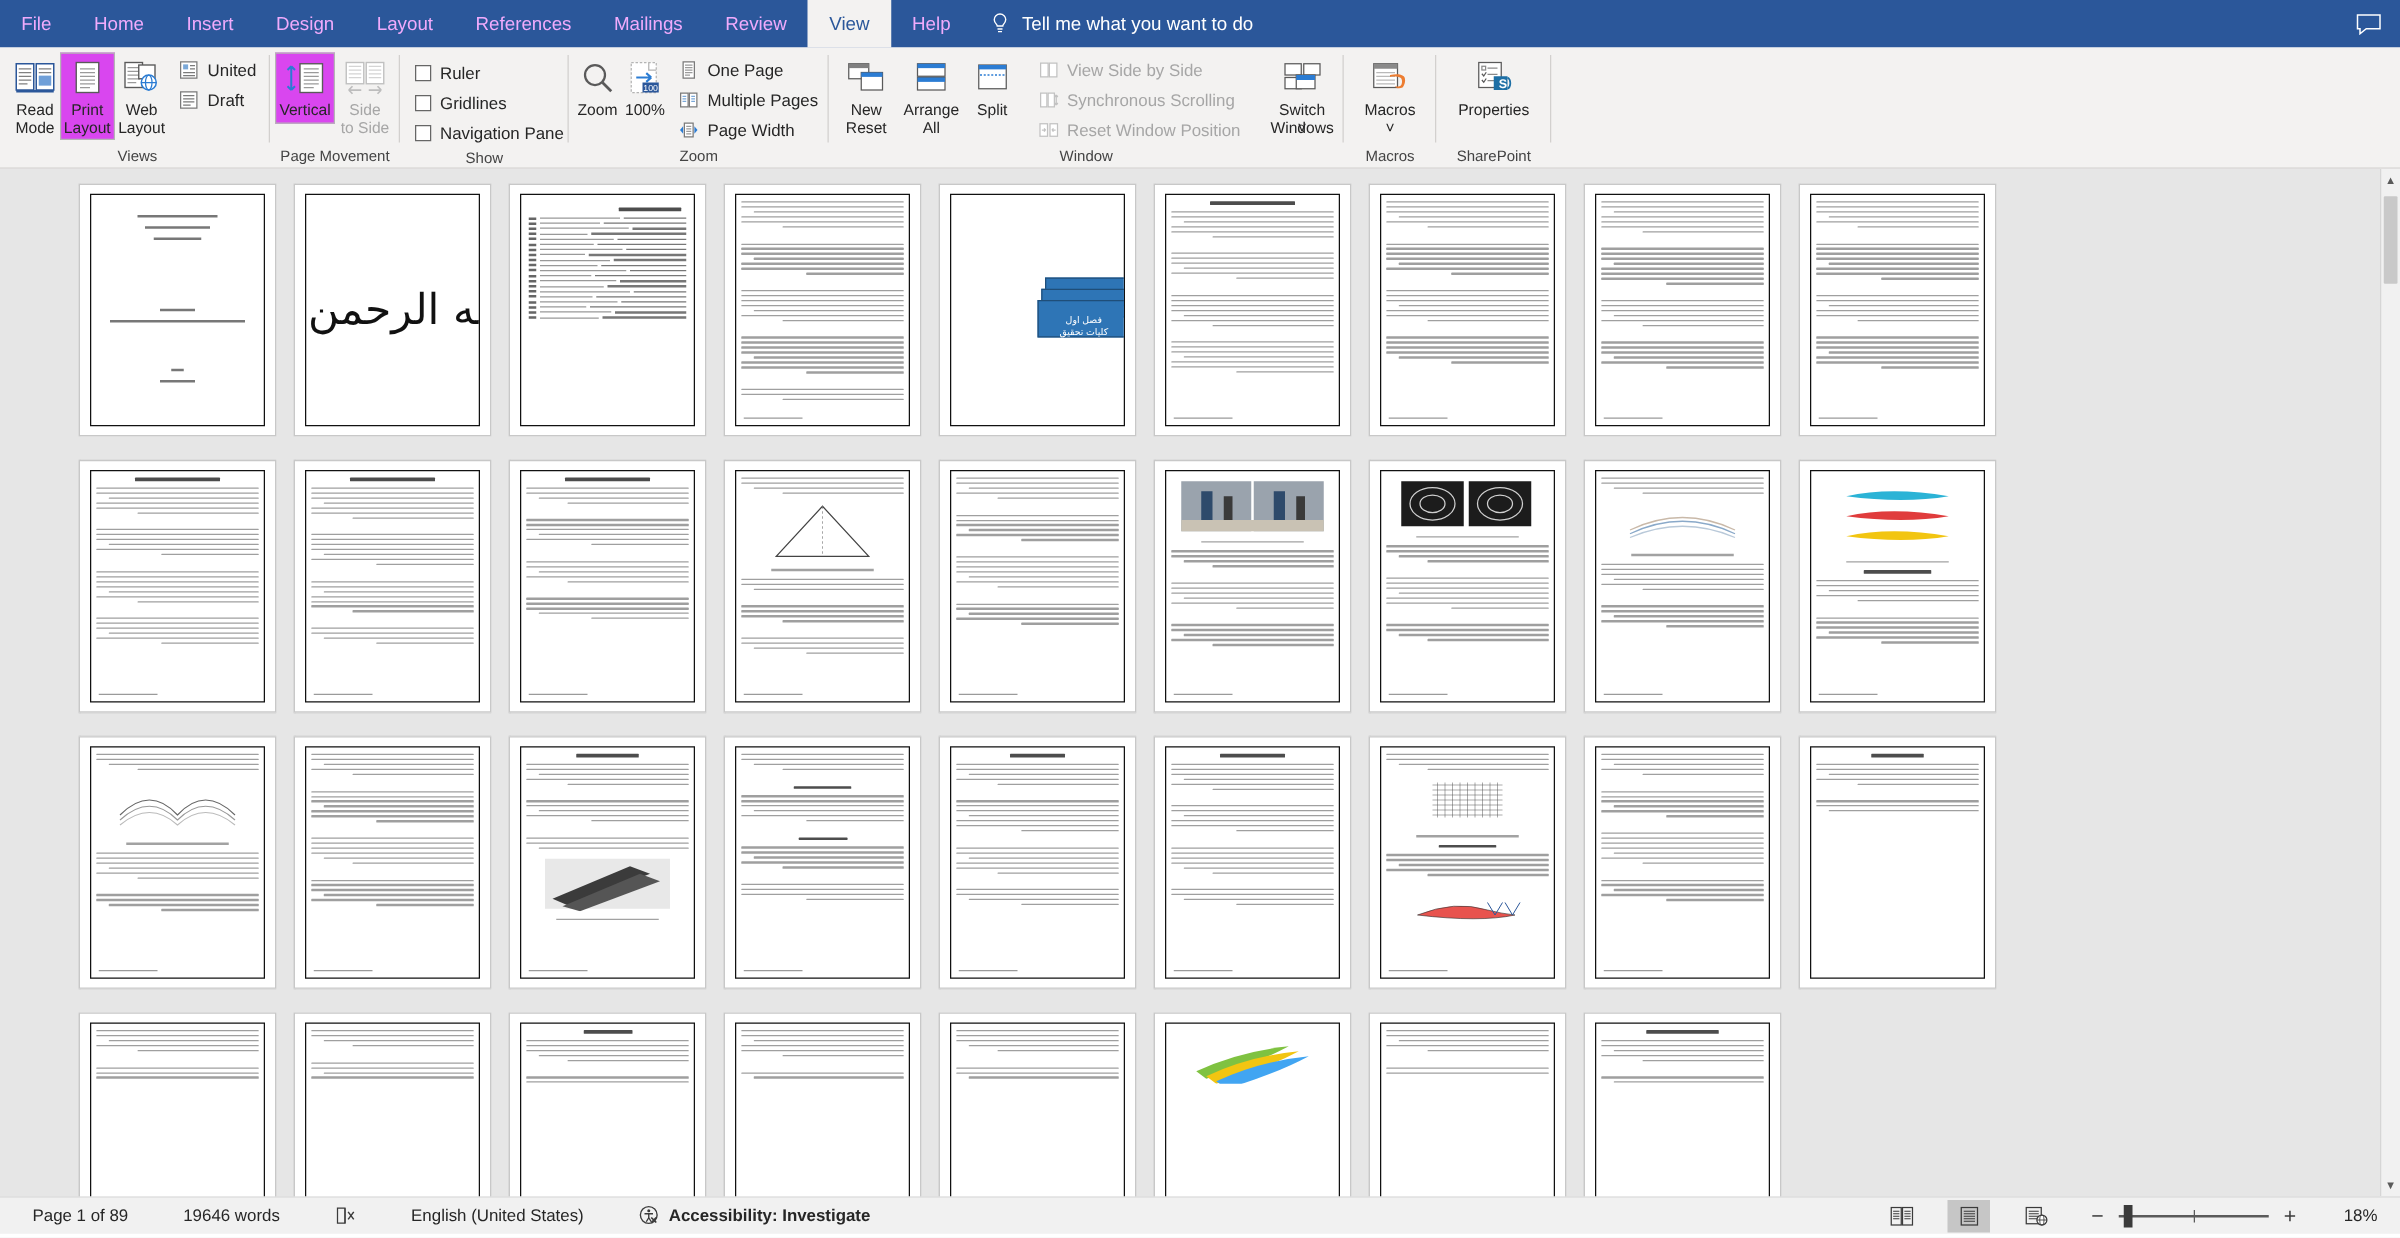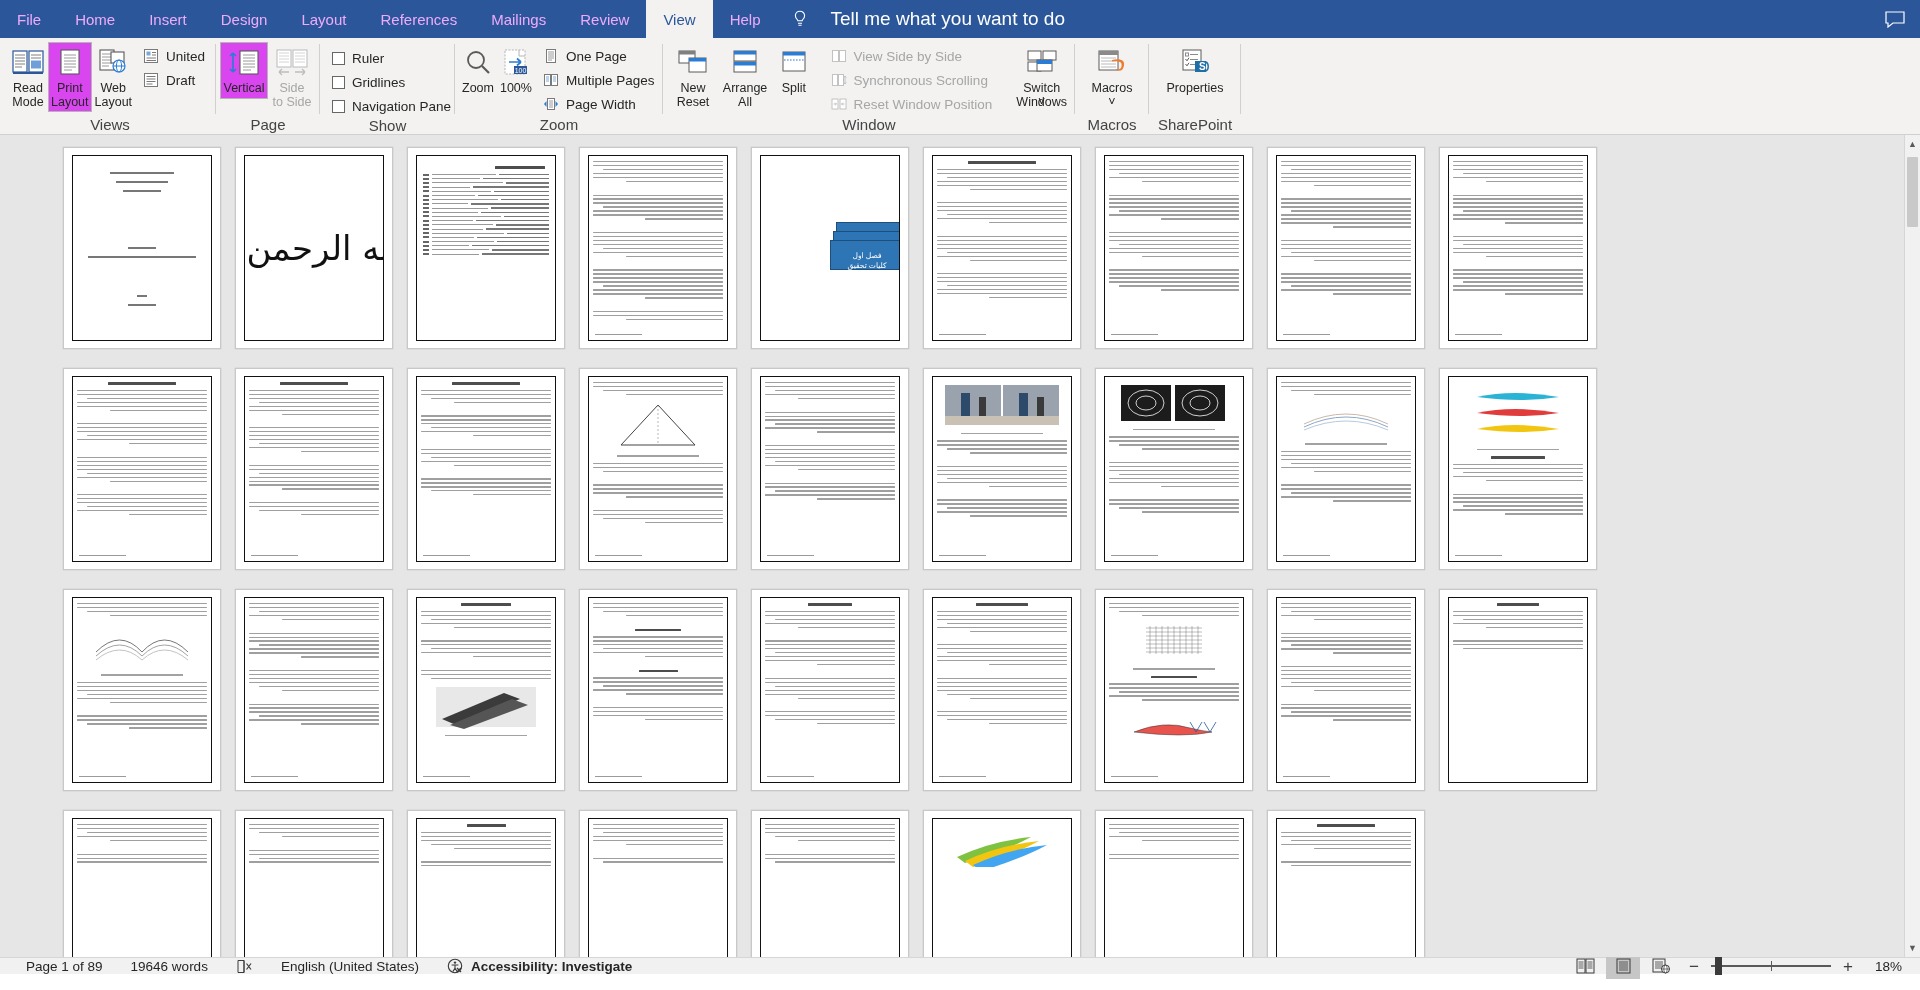--- a/index.html
+++ b/index.html
@@ -26,22 +26,22 @@
     font-size: 15px;
     cursor: pointer;
     white-space: nowrap;
   }
   .tab.active {
     background: #f3f2f1;
     color: #2b579a;
   }
   .tellme {
     display: flex; align-items: center;
-    color: #ffffff; font-size: 19px;
-    padding-left: 14px; gap: 23px;
+    color: #ffffff; font-size: 15px;
+    padding-left: 14px; gap: 10px;
     white-space: nowrap;
   }
   .bulb { width: 16px; height: 18px; display:block; }
   .comments-ico {
     position: absolute; right: 14px; top: 50%;
     transform: translateY(-50%);
     width: 22px; height: 18px;
   }
 
   
@@ -69,21 +69,21 @@
   .group.nosep::after { display: none; }
   .group-body {
     flex: 1;
     display: flex;
     align-items: flex-start;
     padding-top: 4px;
   }
   .group-label {
     height: 18px;
     text-align: center;
-    font-size: 15px;
+    font-size: 12px;
     color: #444444;
     line-height: 18px;
   }
 
   
   .bigbtn {
     width: 54px;
     display: flex; flex-direction: column;
     align-items: center; justify-content: flex-start;
     padding: 3px 2px 2px 2px;
@@ -223,27 +223,27 @@
   .vscroll .arr {
     position: absolute; left: 0; right: 0; height: 18px;
     display: flex; align-items: center; justify-content: center;
     color: #5a5a5a; font-size: 9px;
   }
   .vscroll .arr.up { top: 0; }
   .vscroll .arr.dn { bottom: 0; }
 
   
   .statusbar {
-    height: 17px;
+    height: 30px;
     background: #f1f1f1;
     border-top: 1px solid #d6d6d6;
     display: flex; align-items: center;
     padding: 0 12px;
     font-size: 13.5px; color: #262626;
-    gap: 0;
+    gap: 16px;
   }
   .sb-item { display: flex; align-items: center; gap: 7px; padding: 0 14px; cursor: pointer; white-space: nowrap;}
   .sb-spacer { flex: 1; }
   .viewbtn {
     width: 34px; height: 26px;
     display: flex; align-items: center; justify-content: center;
     cursor: pointer; margin: 0 2px;
   }
   .viewbtn.active { background: #c6c6c6; }
   .zoomslider { display: flex; align-items: center; gap: 0; padding: 0 6px; }

